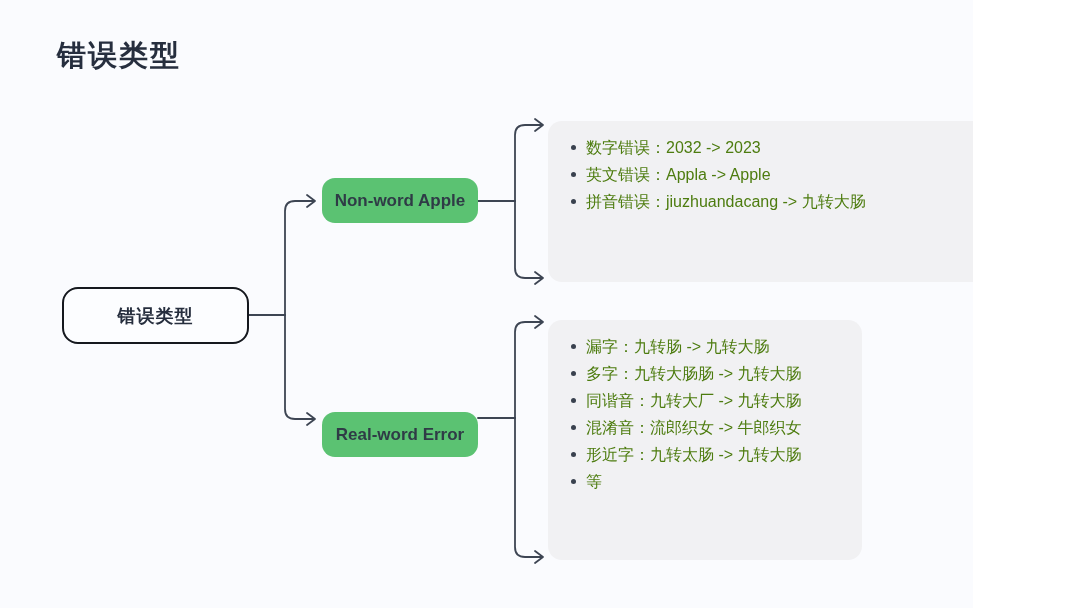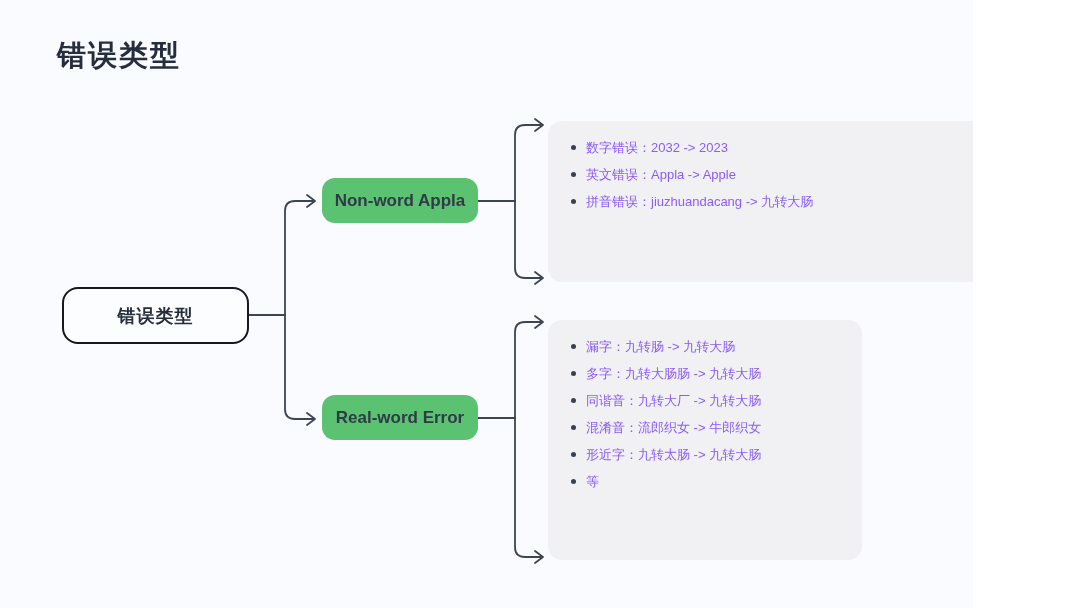--- a/index.html
+++ b/index.html
@@ -62,41 +62,41 @@
 
   .green-node {
     width: 156px; height: 45px;
     background: #5BC272;
     border-radius: 13px;
     font-size: 17px;
     font-weight: 600;
     color: #2F3B46;
   }
   .green-node.branch-0 { left: 322px; top: 178px; }
-  .green-node.branch-1 { left: 322px; top: 395px; }
+  .green-node.branch-1 { left: 322px; top: 412px; }
 
   .panel {
     position: absolute;
     background: #F1F1F3;
     border-radius: 14px;
   }
   .panel.panel-0 { left: 548px; top: 121px; width: 452px; height: 161px; }
   .panel.panel-1 { left: 548px; top: 320px; width: 314px; height: 240px; }
 
   .panel ul {
     list-style: none;
     margin: 0;
     padding: 13px 16px 0 23px;
   }
   .panel li {
     position: relative;
     padding-left: 15px;
     line-height: 27px;
-    font-size: 13px;
-    color: #8b5cf6;
+    font-size: 16px;
+    color: #4d7c0f;
     white-space: nowrap;
   }
   .panel li::before {
     content: "";
     position: absolute;
     left: 0;
     top: 11px;
     width: 5px;
     height: 5px;
     border-radius: 50%;
@@ -127,21 +127,21 @@
 
     <path d="M478 418 H515"></path>
     <path d="M515 418 V332 Q515 322 525 322 H542"></path>
     <path d="M535 316 L543 322 L535 328"></path>
     <path d="M515 418 V547 Q515 557 525 557 H542"></path>
     <path d="M535 551 L543 557 L535 563"></path>
   </svg>
 
   <div class="node root-node">错误类型</div>
 
-  <div class="node green-node branch-0">Non-word Appla</div>
+  <div class="node green-node branch-0">Non-word Apple</div>
 
   <div class="node green-node branch-1">Real-word Error</div>
 
   <div class="panel panel-0">
     <ul>
       <li>数字错误：2032 -&gt; 2023</li>
       <li>英文错误：Appla -&gt; Apple</li>
       <li>拼音错误：jiuzhuandacang -&gt; 九转大肠</li>
     </ul>
   </div>

